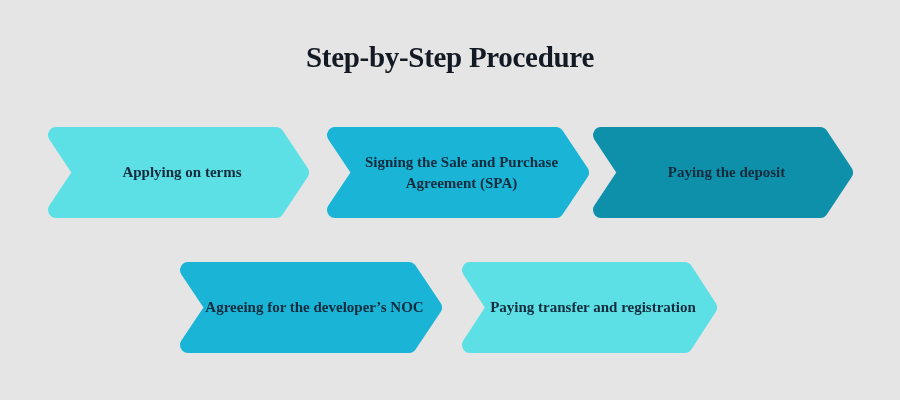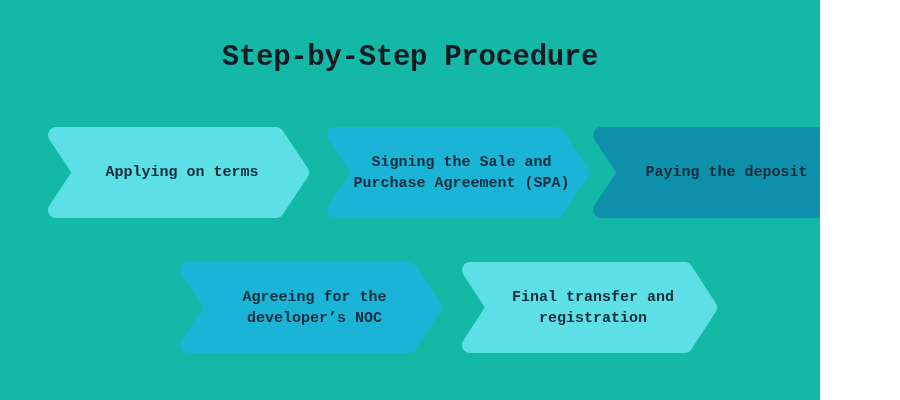--- a/index.html
+++ b/index.html
@@ -1,22 +1,22 @@
 <!DOCTYPE html>
 <html><head>
 <meta charset="utf-8">
 <style>
   html, body { margin: 0; padding: 0; }
   .canvas {
     position: relative;
-    width: 820px;
+    width: 900px;
     height: 400px;
-    background: #14b8a6;
+    background: #e5e5e5;
     overflow: hidden;
-    font-family: Liberation Mono, monospace;
+    font-family: Liberation Serif, serif;
   }
   .title {
     position: absolute;
     top: 41px;
     left: 0;
     width: 100%;
     text-align: center;
     font-size: 29px;
     font-weight: 800;
     letter-spacing: -0.3px;
@@ -93,17 +93,17 @@
     <div class="label">
       <span>Agreeing for the developer’s NOC</span>
     </div>
   </div>
 
   <div class="arrow s5">
     <svg viewBox="0 0 262 91" preserveAspectRatio="none" aria-hidden="true">
       <path d="M8 8 L228 8 L253 45.5 L228 83 L8 83 L33 45.5 Z" stroke-width="16" stroke-linejoin="round" fill="#5ce0e5" stroke="#5ce0e5"></path>
     </svg>
     <div class="label">
-      <span>Final transfer and registration</span>
+      <span>Paying transfer and registration</span>
     </div>
   </div>
 
 </div>
 
 </body></html>

